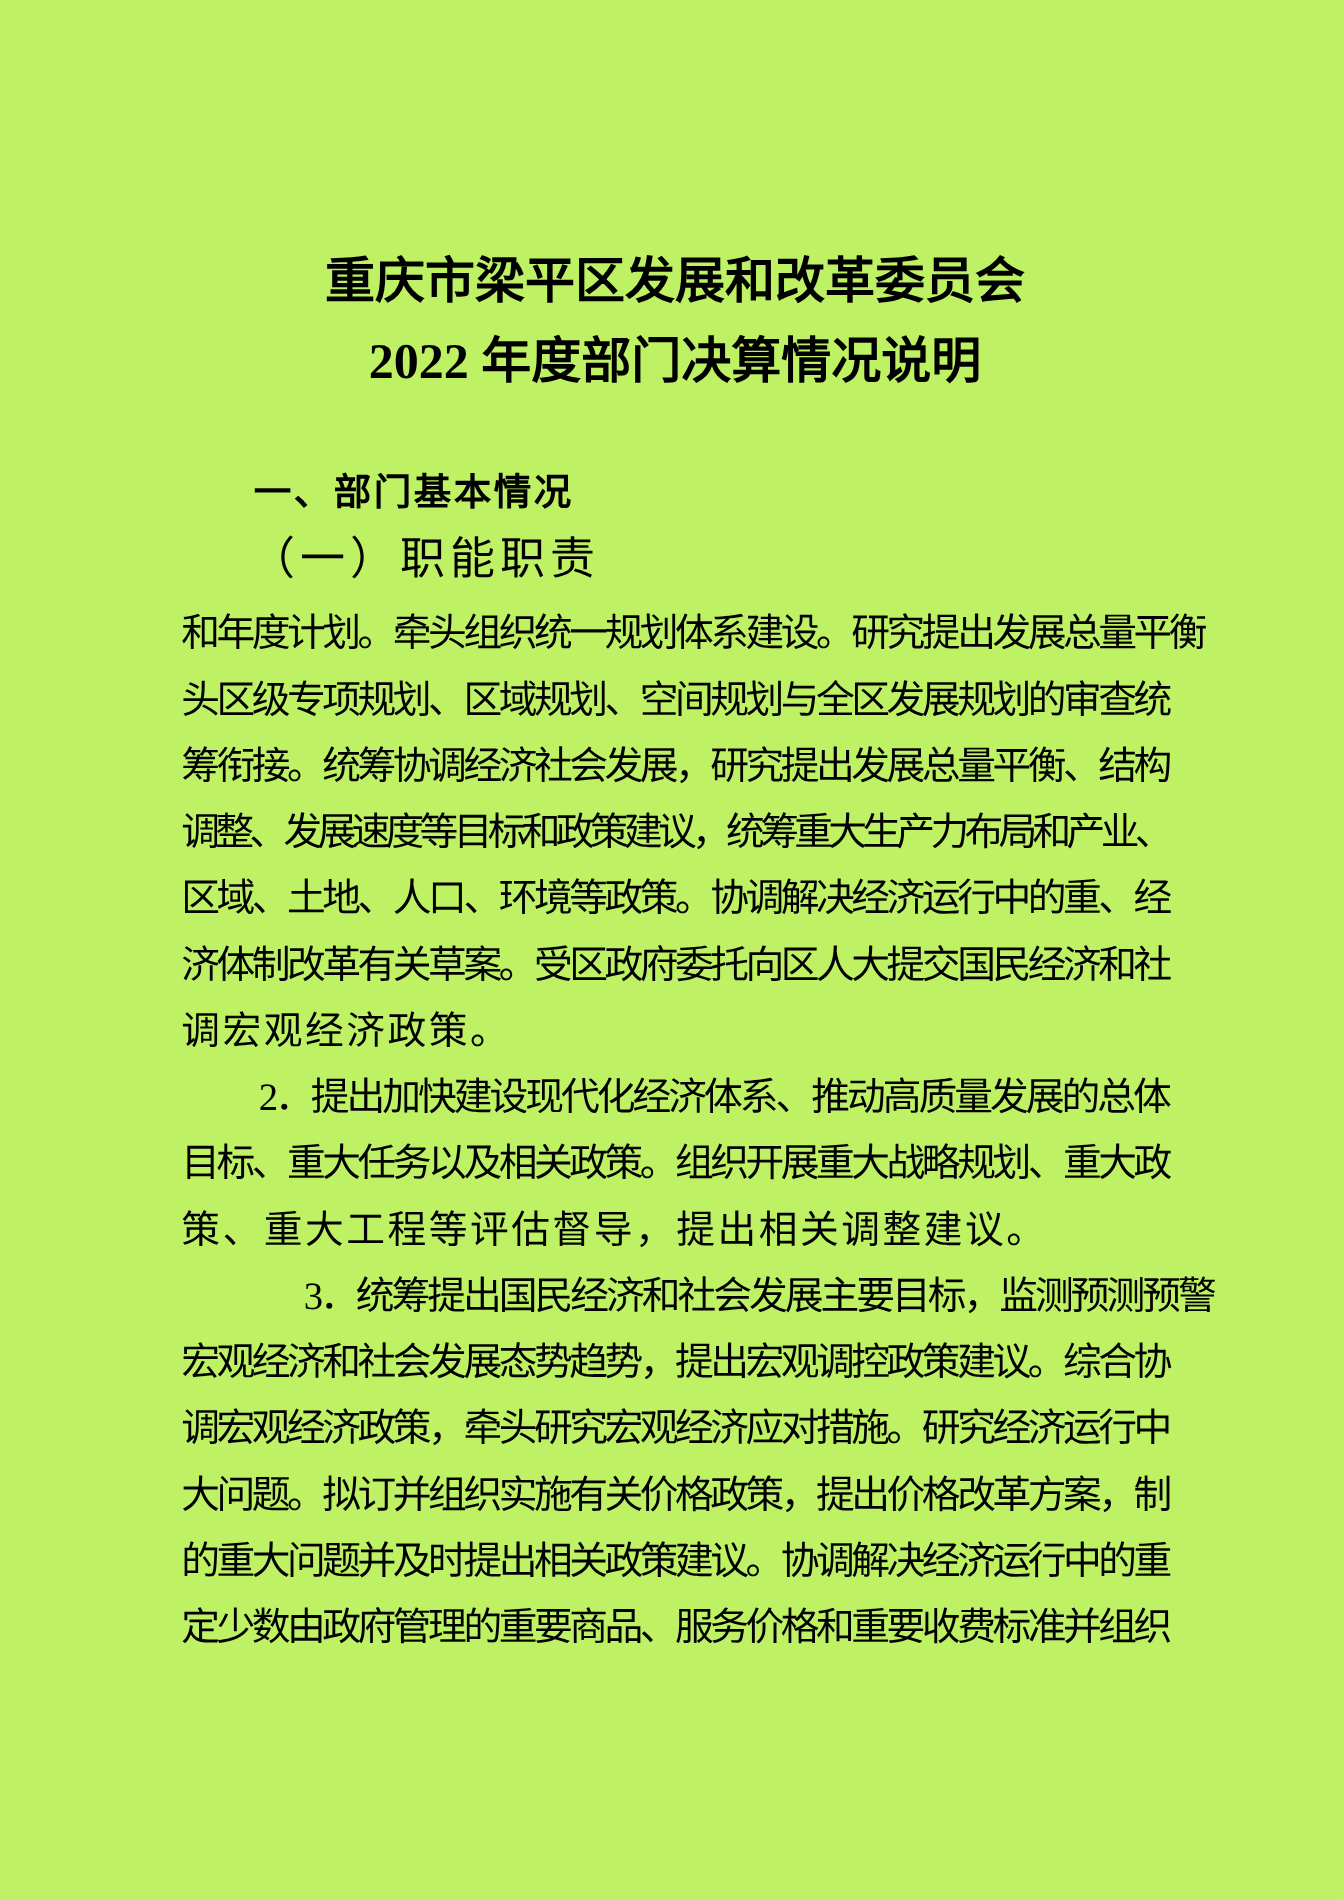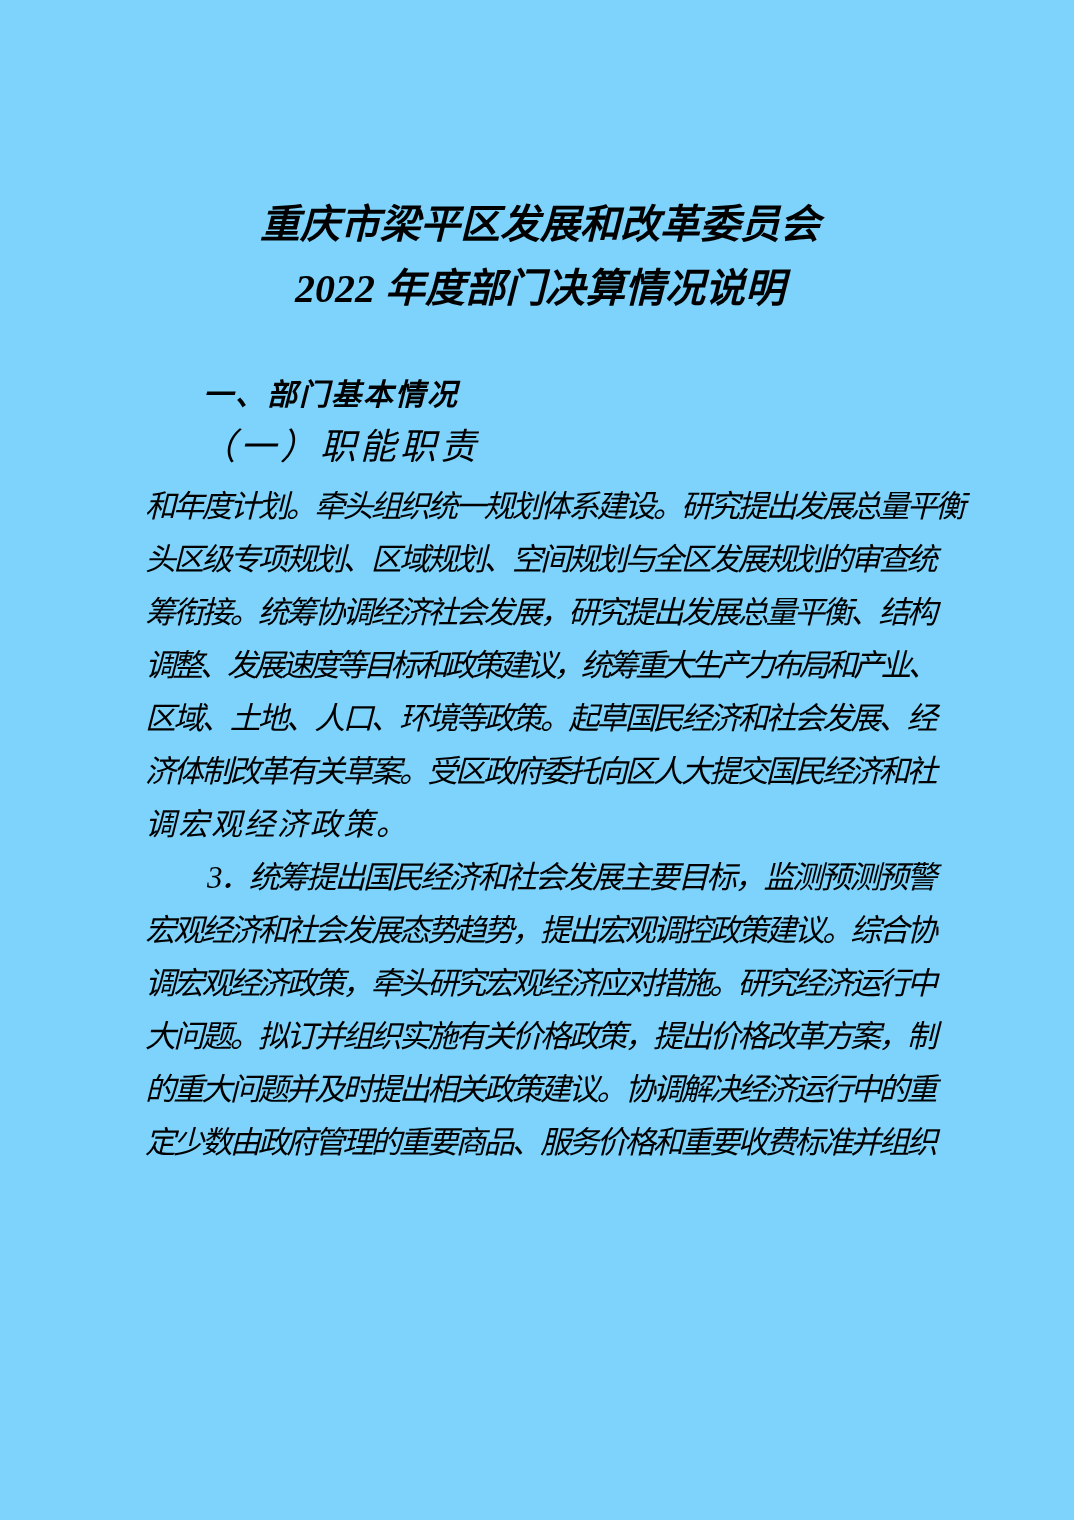--- a/index.html
+++ b/index.html
@@ -1,24 +1,23 @@
 <!DOCTYPE html>
 <html lang="zh-CN"><head>
 <meta charset="utf-8">
 <style>
   html, body { margin: 0; padding: 0; background: #ffffff; }
   .page {
     position: relative;
     width: 1074px;
     height: 1520px;
-    background: #7dd3fc;
+    background: #bef264;
     color: #000000;
     overflow: hidden;
     font-family: "Liberation Serif", "DejaVu Serif", serif;
-    font-style: italic;
   }
   .content {
     position: absolute;
     left: 145px;
     top: 0;
     width: 790px;
   }
   .title-block {
     padding-top: 193px;
     text-align: center;
@@ -77,26 +76,31 @@
     <div class="section-heading">一、部门基本情况</div>
 
     <div class="subsection-heading">（一）职能职责</div>
 
     <div class="body-block">
         <div class="para">
           <div class="line"><span class="t" style="letter-spacing: -2.78571px; margin-right: 2.78571px;">和年度计划。牵头组织统一规划体系建设。研究提出发展总量平衡</span></div>
           <div class="line"><span class="t" style="letter-spacing: -2.78571px; margin-right: 2.78571px;">头区级专项规划、区域规划、空间规划与全区发展规划的审查统</span></div>
           <div class="line"><span class="t" style="letter-spacing: -2.78571px; margin-right: 5px;">筹衔接。统筹协调经济社会发展，研究提出发展总量平衡、结构</span></div>
           <div class="line"><span class="t" style="letter-spacing: -3.75862px; margin-right: 3.75862px;">调整、发展速度等目标和政策建议，统筹重大生产力布局和产业、</span></div>
-          <div class="line"><span class="t" style="letter-spacing: -2.78571px; margin-right: 2.78571px;">区域、土地、人口、环境等政策。起草国民经济和社会发展、经</span></div>
+          <div class="line"><span class="t" style="letter-spacing: -2.78571px; margin-right: 2.78571px;">区域、土地、人口、环境等政策。协调解决经济运行中的重、经</span></div>
           <div class="line"><span class="t" style="letter-spacing: -2.78571px; margin-right: 2.78571px;">济体制改革有关草案。受区政府委托向区人大提交国民经济和社</span></div>
           <div class="line"><span class="t" style="letter-spacing: 2px;">调宏观经济政策。</span></div>
         </div>
         <div class="para">
-          <div class="line first"><span class="t" style="letter-spacing: -2.40385px; margin-right: 2.40385px;">3．统筹提出国民经济和社会发展主要目标，监测预测预警</span></div>
+          <div class="line first"><span class="t" style="letter-spacing: -2.40385px; margin-right: 2.40385px;">2．提出加快建设现代化经济体系、推动高质量发展的总体</span></div>
+          <div class="line"><span class="t" style="letter-spacing: -2.78571px; margin-right: 2.78571px;">目标、重大任务以及相关政策。组织开展重大战略规划、重大政</span></div>
+          <div class="line"><span class="t" style="letter-spacing: 2px;">策、重大工程等评估督导，提出相关调整建议。</span></div>
+        </div>
+        <div class="para">
+          <div class="line first"><span class="t" style="letter-spacing: -2.40385px; margin-right: 2.40385px; margin-left: 36px;">3．统筹提出国民经济和社会发展主要目标，监测预测预警</span></div>
           <div class="line"><span class="t" style="letter-spacing: -2.78571px; margin-right: 2.78571px;">宏观经济和社会发展态势趋势，提出宏观调控政策建议。综合协</span></div>
           <div class="line"><span class="t" style="letter-spacing: -2.78571px; margin-right: 2.78571px;">调宏观经济政策，牵头研究宏观经济应对措施。研究经济运行中</span></div>
           <div class="line"><span class="t" style="letter-spacing: -2.78571px; margin-right: 2.78571px;">大问题。拟订并组织实施有关价格政策，提出价格改革方案，制</span></div>
           <div class="line"><span class="t" style="letter-spacing: -2.78571px; margin-right: 2.78571px;">的重大问题并及时提出相关政策建议。协调解决经济运行中的重</span></div>
           <div class="line"><span class="t" style="letter-spacing: -2.78571px; margin-right: 2.78571px;">定少数由政府管理的重要商品、服务价格和重要收费标准并组织</span></div>
         </div>
       </div>
 
   </div>
 </div>

